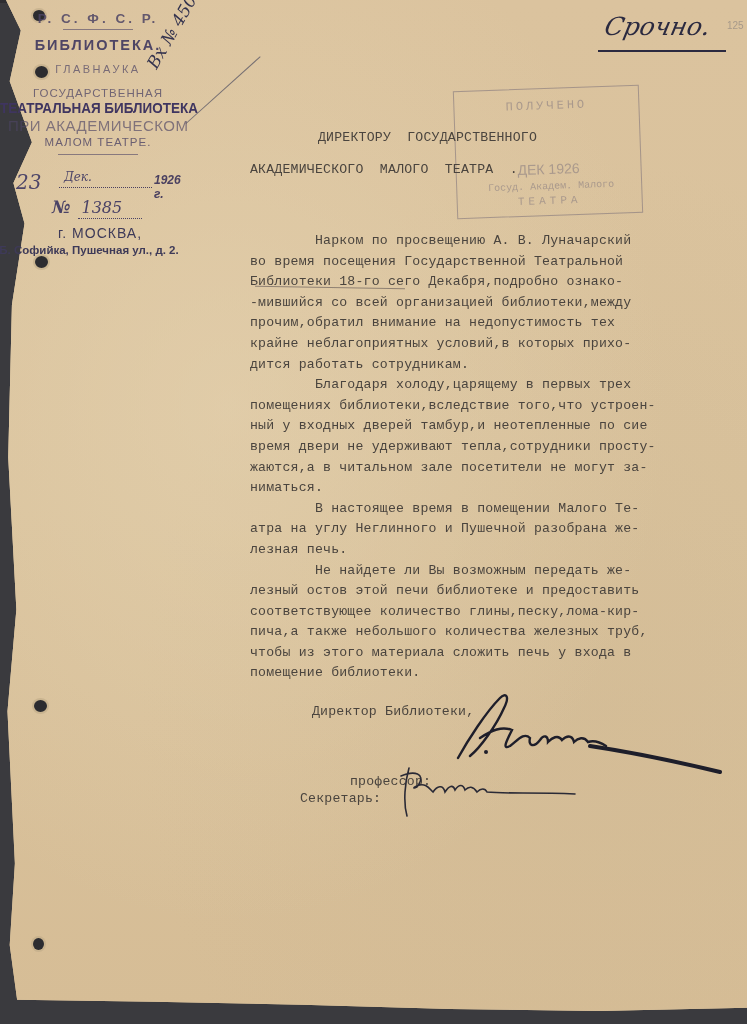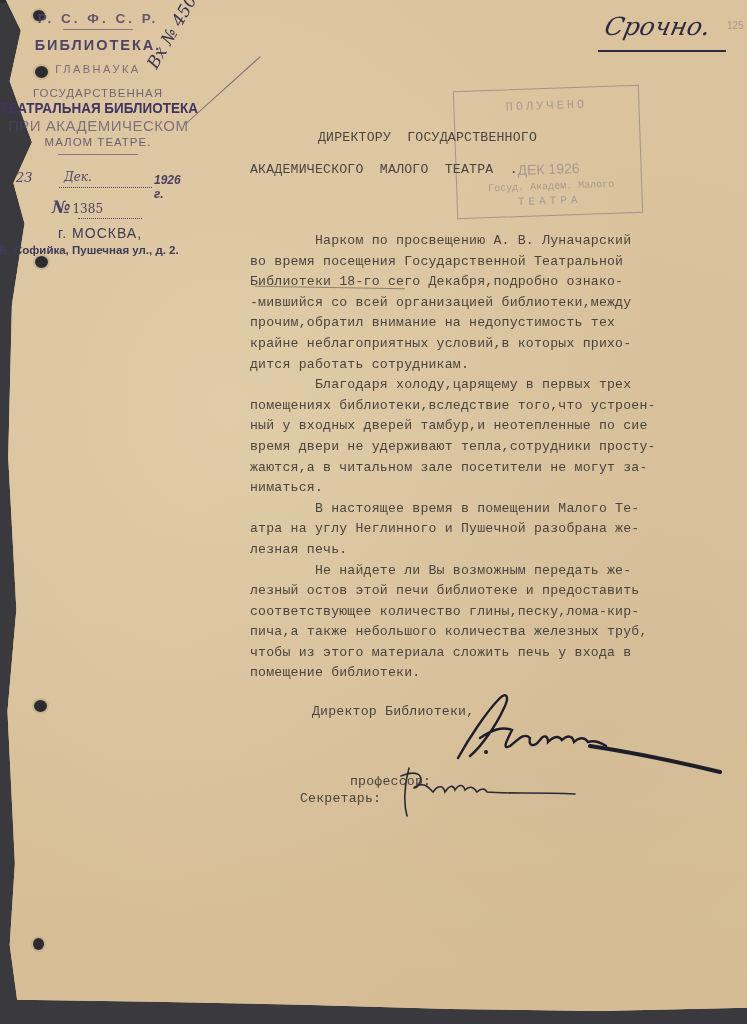--- a/index.html
+++ b/index.html
@@ -38,31 +38,31 @@
     .stamp .gos { font-size: 11.5px; letter-spacing: 1px; margin-top: 12px; opacity: .75; }
     .stamp .tb { font-size: 14.5px; font-weight: bold; letter-spacing: 0; margin-top: 1px; margin-left: -8px; transform: scaleX(0.93); transform-origin: left; text-align: left; color: #3f3560; }
     .stamp .pri { font-size: 15px; letter-spacing: .5px; margin-top: 1px; opacity: .65; }
     .stamp .thr { font-size: 11.5px; letter-spacing: 1px; margin-top: 2px; opacity: .8; }
     .stamp .rule { display: block; height: 1px; width: 70px; margin: 3px auto 0; border-top: 1px solid #4e4565; opacity: .6; }
 
     .date-line {
       position: absolute; left: 14px; top: 170px; width: 170px; height: 22px;
       font-family: "Liberation Sans", sans-serif; color: #4a4060;
     }
-    .date-line .day { position: absolute; left: 2px; top: 0; font-family: "DejaVu Serif", serif; font-style: italic; font-size: 13px; color: #4d4568; }
+    .date-line .day { position: absolute; left: 2px; top: 0; font-family: "DejaVu Serif", serif; font-style: italic; font-size: 20px; color: #4d4568; }
     .date-line .mon { position: absolute; left: 50px; top: 0; font-family: "DejaVu Serif", serif; font-style: italic; font-size: 12px; color: #4d4568; }
     .date-line .yr { position: absolute; left: 140px; top: 3px; font-size: 12px; font-weight: bold; font-style: italic; }
     .date-line .dots { position: absolute; left: 45px; right: 32px; bottom: 4px; border-bottom: 1px dotted #4a4060; }
 
     .num-line {
       position: absolute; left: 52px; top: 197px; height: 24px; width: 90px;
       color: #4b4366; font-family: "DejaVu Serif", serif;
     }
     .num-line .no { font-size: 17px; font-weight: bold; font-style: italic; }
-    .num-line .val { font-size: 12px; margin-left: 2px; }
+    .num-line .val { font-size: 16px; font-style: italic; margin-left: 11px; }
     .num-line .u { position: absolute; left: 26px; right: 0; bottom: 2px; border-bottom: 1px dotted #4b4366; }
 
     .city { position: absolute; left: 20px; top: 225px; width: 160px; text-align: center; font-family: "Liberation Sans", sans-serif; color: #3e3a58; }
     .city .c1 { font-size: 14px; letter-spacing: 1px; display: block; text-align: center; }
     .city .c2 { font-size: 11.5px; font-weight: bold; display: block; margin-top: 3px; margin-left: -22px; white-space: nowrap; }
 
     
     .hw { position: absolute; font-family: "DejaVu Serif", serif; font-style: italic; color: #2b2a40; }
     .urgent { left: 605px; top: 12px; font-size: 25px; transform: skewX(-12deg); }
     .urgent-line { position: absolute; left: 598px; top: 50px; width: 128px; height: 1.6px; background: #2b2a40; }

